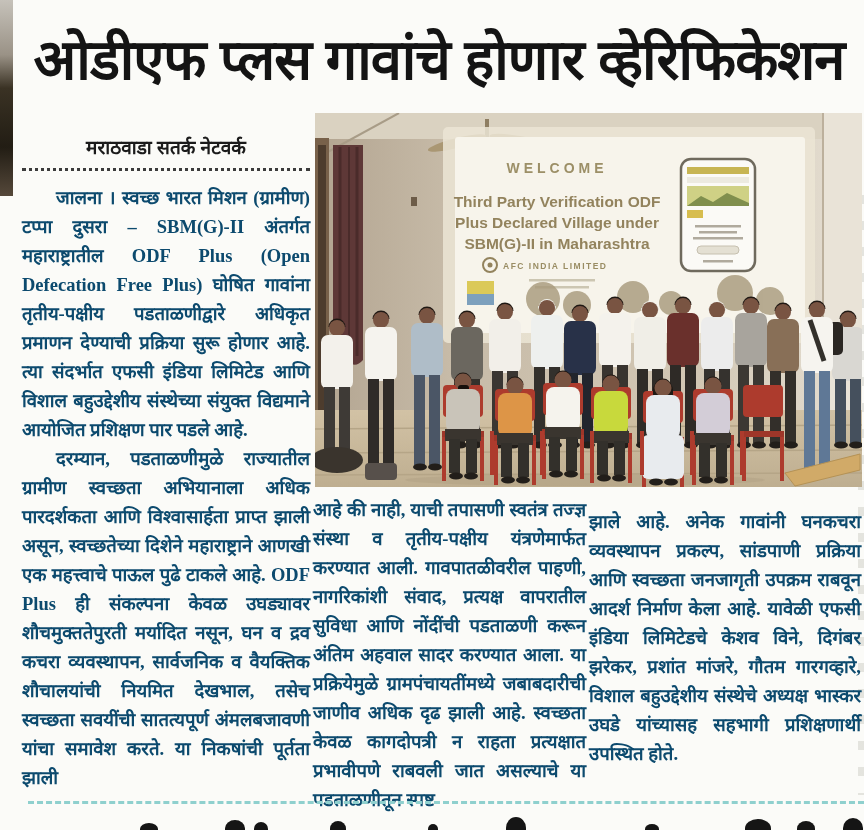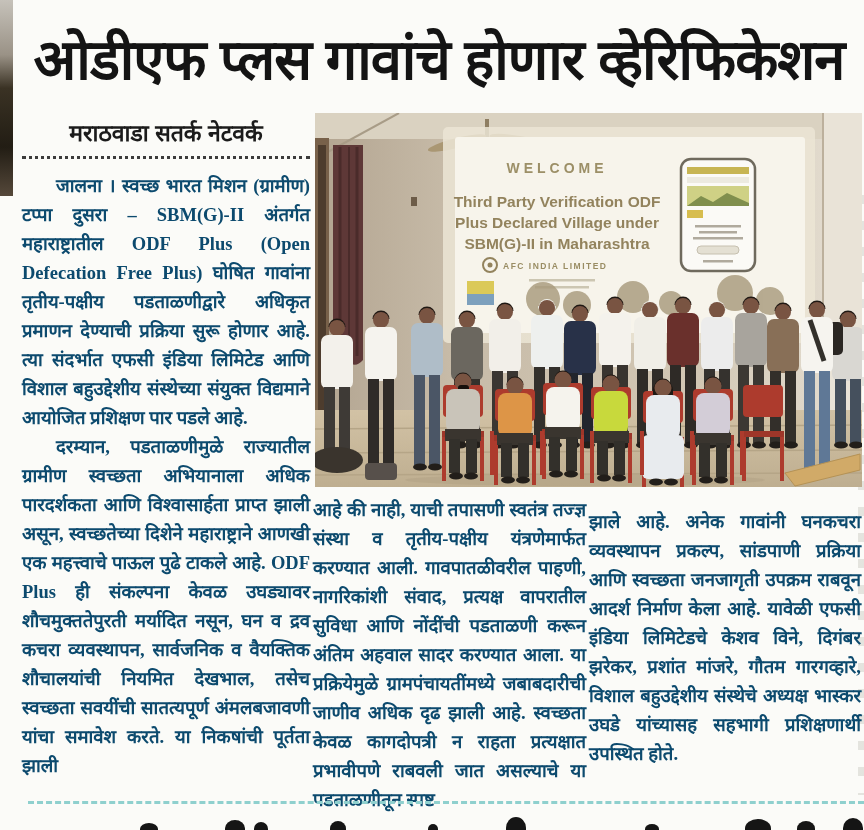--- a/index.html
+++ b/index.html
@@ -9,21 +9,21 @@
   .left-strip{position:absolute;left:0;top:0;width:13px;height:196px;
     background:linear-gradient(180deg,#c6c2ba 0%,#9a9286 28%,#3a3224 45%,#221d14 75%,#55483a 100%);}
   .right-marks{position:absolute;right:0;top:195px;width:6px;height:600px;opacity:.85;
     background:repeating-linear-gradient(180deg,#e0e0da 0 9px,transparent 9px 26px);}
   .headline{position:absolute;left:28px;right:14px;top:18px;height:84px;
     font-family:"Liberation Sans","DejaVu Sans",sans-serif;font-weight:900;
     font-size:56px;line-height:84px;text-align:center;color:#141414;letter-spacing:-1px;
     white-space:nowrap;}
   .leftcol{position:absolute;left:22px;top:116px;width:288px;}
   .byline{font-family:"Liberation Sans","DejaVu Sans",sans-serif;font-weight:700;
-    font-size:23px;text-align:center;color:#1b1b1b;margin:0 0 8px 0;}
+    font-size:19px;text-align:center;color:#1b1b1b;margin:18px 0 8px 0;}
   .dotsep{border-top:3px dotted #3c3c3c;height:0;margin:6px 0 13px 0;}
   .bodytext{font-size:18.5px;line-height:29px;font-weight:600;color:#0c4a6e;text-align:justify;}
   .bodytext p{margin:0;text-indent:34px;}
   .bodytext p.cont{text-indent:0;}
   .midcol{position:absolute;left:313px;top:496px;width:273px;}
   .rightcol{position:absolute;left:589px;top:508px;width:272px;}
   .photo{position:absolute;left:315px;top:113px;width:547px;height:374px;background:#cfc3ae;
     filter:saturate(.92);}
   .teal-sep{position:absolute;left:28px;right:0;top:801px;border-top:3px dashed #8fd0ce;height:0;}
   .frag{position:absolute;bottom:0;background:#151515;border-radius:60% 60% 0 0/100% 100% 0 0;}

